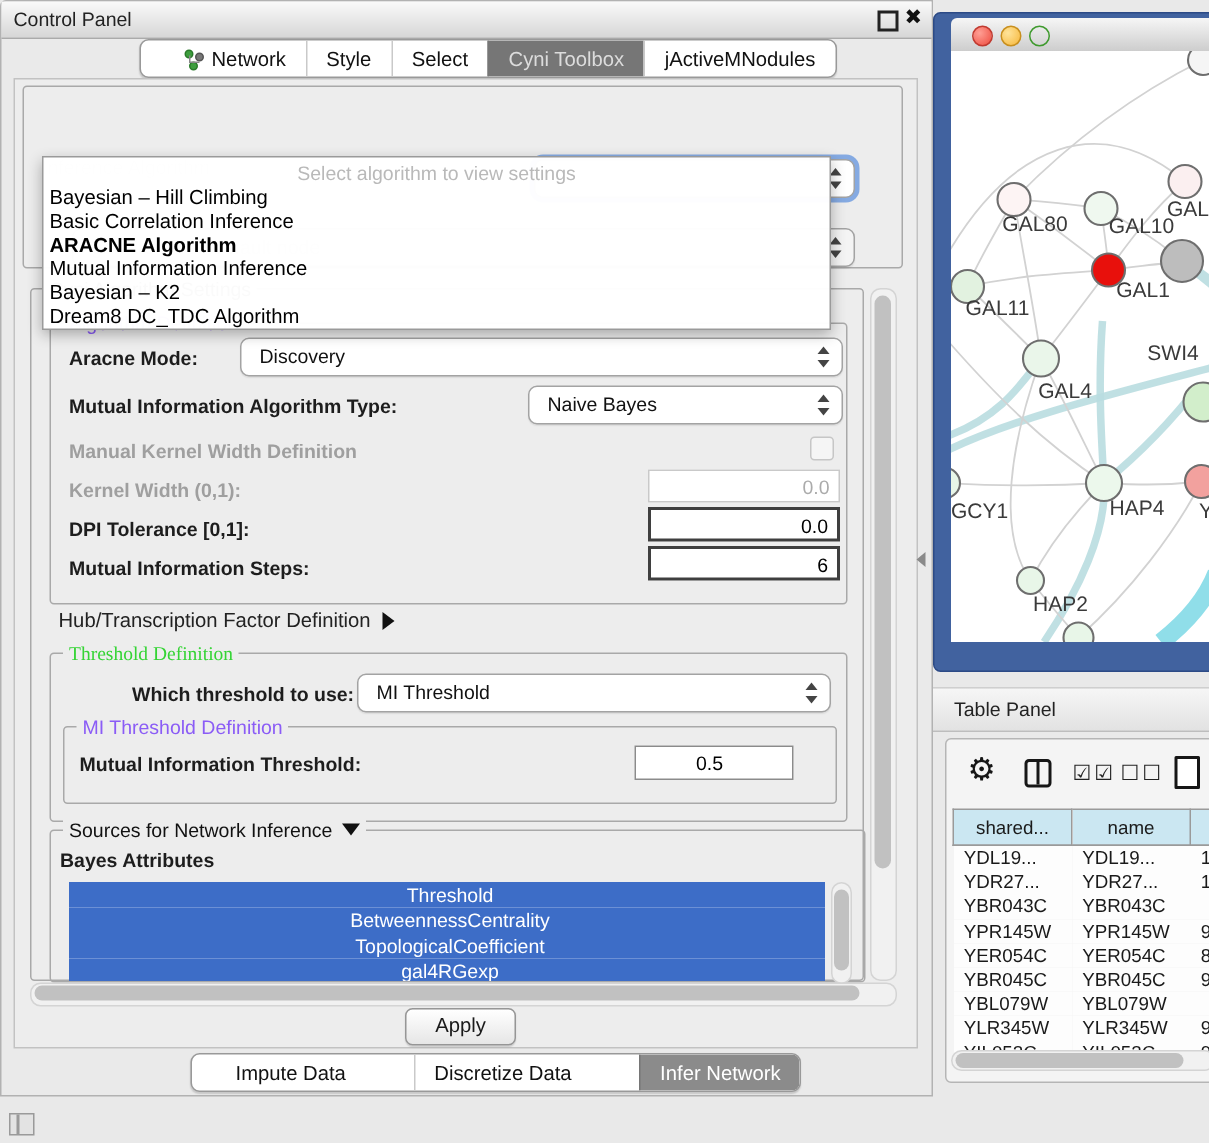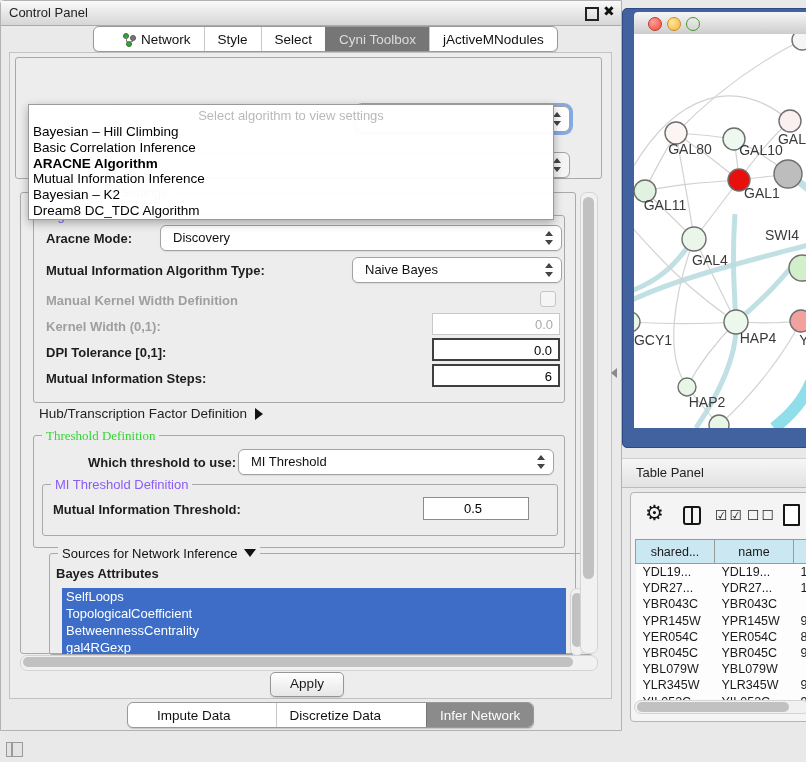--- a/index.html
+++ b/index.html
@@ -224,27 +224,27 @@
             </span>
         </div>
 
         <div class="abs group" style="left:8px;top:48px;width:514px;height:50px;">
           <span class="legend blue" style="left:8px;">MI Threshold Definition</span>
           <span class="lbl" style="left:10px;top:17px;">Mutual Information Threshold:</span>
           <div class="field mid" style="left:380px;top:12px;width:106px;height:23px;text-align:center;">0.5</div>
         </div>
       </div>
 
-      <div class="abs group" style="left:28px;top:360px;width:542px;height:100px;">
+      <div class="abs group" style="left:12px;top:360px;width:542px;height:100px;text-align:center;">
         <span class="legend" style="left:8px;color:#111;"><span>Sources for Network Inference</span><span class="tri-down"></span></span>
         <span class="lbl" style="left:6px;top:12px;">Bayes Attributes</span>
         <div class="abs attr-list" id="attr-list">
-            <div class="attr-item">SelfLoops</div>
+            <div class="attr-item">Threshold</div>
+            <div class="attr-item">BetweennessCentrality</div>
             <div class="attr-item">TopologicalCoefficient</div>
-            <div class="attr-item">BetweennessCentrality</div>
             <div class="attr-item">gal4RGexp</div>
           </div>
         <div class="abs vscroll" style="left:520px;top:34px;width:12px;height:66px;">
           <span class="vthumb" style="top:4px;height:54px;"></span>
         </div>
       </div>
     </div>
 
     <div class="abs vscroll" style="left:570px;top:139px;width:16px;height:460px;">
       <span class="vthumb" style="left:2px;width:11px;top:4px;height:382px;"></span>

